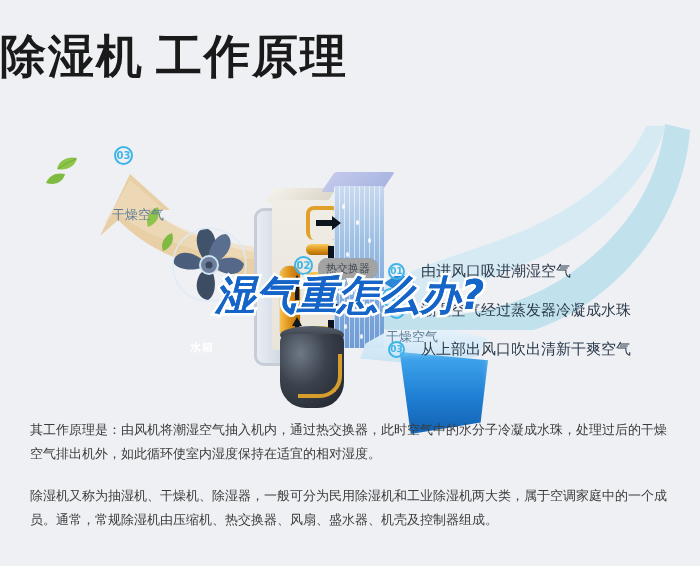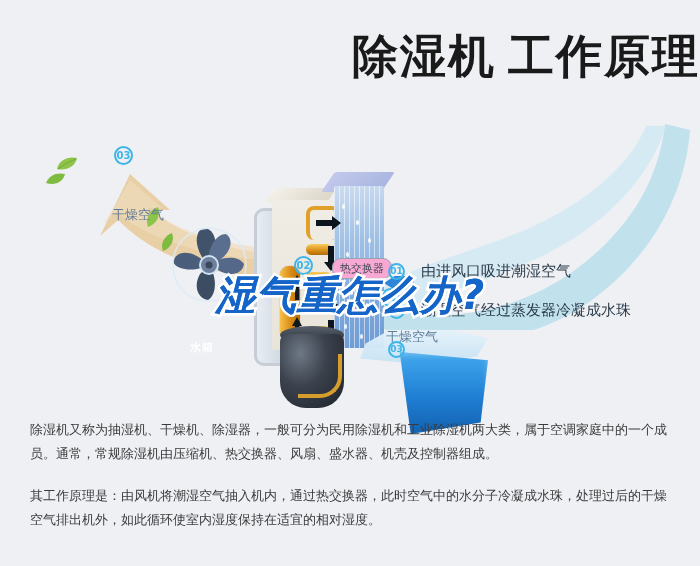--- a/index.html
+++ b/index.html
@@ -8,21 +8,21 @@
     background:#eff0f4;
     font-family:"DejaVu Sans","Liberation Sans",sans-serif;
     overflow:hidden;
     position:relative;
   }
   #page{position:relative;width:700px;height:566px;background:#eff0f4;}
 
   
   .title{
     position:absolute;left:0;top:26px;width:700px;
-    text-align:right;
+    text-align:left;
     font-size:46px;font-weight:bold;color:#1a1a1a;
     letter-spacing:2px;
     white-space:nowrap;
   }
   .title .t1{font-weight:bold;}
   .title .t2{font-weight:bold;margin-left:12px;}
 
   
   .stage{position:absolute;left:0;top:110px;width:700px;height:295px;}
 
@@ -141,24 +141,24 @@
     border:2px solid #3eb5e8;
     color:#3eb5e8;
     font-size:10px;font-weight:bold;
     display:flex;align-items:center;justify-content:center;
     background:transparent;
     box-sizing:border-box;
   }
   .cl-text{position:absolute;color:#5d7b96;font-size:13px;white-space:nowrap;}
 
   .bubble{
-    position:absolute;left:332px;top:148px;
+    position:absolute;left:318px;top:148px;
     padding:2px 7px;
     border:1.5px solid #9aa3ad;border-radius:9px;
-    background:#f9a8d4;
+    background:#a3a3a3;
     color:#3f4a55;font-size:11px;white-space:nowrap;
   }
   .bubble:after{
     content:"";position:absolute;left:26px;bottom:-16px;
     width:0;height:0;border-left:5px solid transparent;border-right:5px solid transparent;
     border-top:16px solid #9aa3ad;
   }
   .bubble:before{
     content:"";position:absolute;left:27px;bottom:-13px;z-index:2;
     width:0;height:0;border-left:4px solid transparent;border-right:4px solid transparent;
@@ -322,24 +322,25 @@
     <div class="step">
       <div class="sbadge">01</div>
       <div class="stext">由进风口吸进潮湿空气</div>
     </div>
     <div class="step">
       <div class="sbadge">02</div>
       <div class="stext">潮湿空气经过蒸发器冷凝成水珠</div>
     </div>
     <div class="step">
       <div class="sbadge">03</div>
+      <div class="stext">从上部出风口吹出清新干爽空气</div>
     </div>
   </div>
 
   <div class="overlay">湿气重怎么办?</div>
   <div class="overlay-fill">湿气重怎么办?</div>
 
   <div class="body-text">
+    <p>其工作原理是：由风机将潮湿空气抽入机内，通过热交换器，此时空气中的水分子冷凝成水珠，处理过后的干燥空气排出机外，如此循环使室内湿度保持在适宜的相对湿度。</p>
     <p>除湿机又称为抽湿机、干燥机、除湿器，一般可分为民用除湿机和工业除湿机两大类，属于空调家庭中的一个成员。通常，常规除湿机由压缩机、热交换器、风扇、盛水器、机壳及控制器组成。</p>
-    <p>其工作原理是：由风机将潮湿空气抽入机内，通过热交换器，此时空气中的水分子冷凝成水珠，处理过后的干燥空气排出机外，如此循环使室内湿度保持在适宜的相对湿度。</p>
   </div>
 
 </div>
 
 </body></html>

